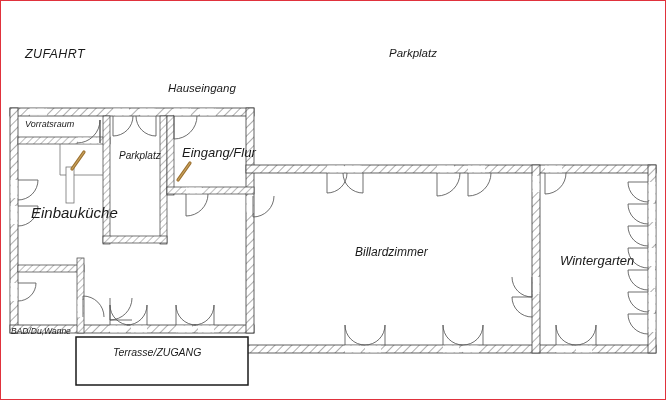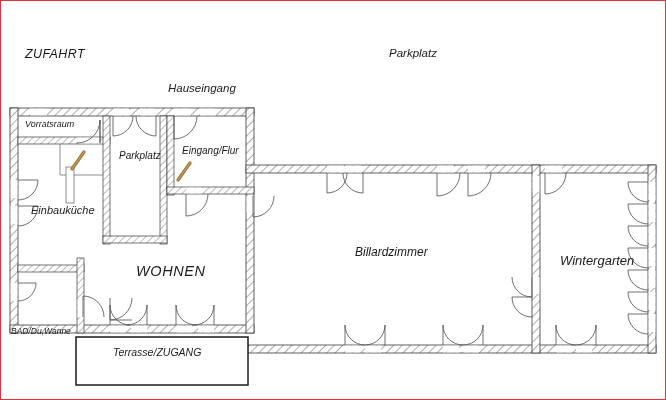--- a/index.html
+++ b/index.html
@@ -38,22 +38,22 @@
     position: absolute;
     color: #1a1a1a;
     white-space: nowrap;
     z-index: 30;
   }
   .lbl-zufahrt   { left: 25px;  top: 47px;  font-size: 12.5px; letter-spacing: .4px; }
   .lbl-parkplatz { left: 343px; top: 47px;  font-size: 11.5px; padding-left: 46px; }
   .lbl-haus      { left: 168px; top: 82px;  font-size: 11.5px; }
   .lbl-vorrat    { left: 25px;  top: 119px; font-size: 9px; }
   .lbl-schlafen  { left: 119px; top: 150px; font-size: 10px; }
-  .lbl-eingang   { left: 182px; top: 145px; font-size: 10px; }
-  .lbl-einbau    { left: 31px;  top: 204px; font-size: 11px; }
+  .lbl-eingang   { left: 182px; top: 145px; font-size: 13px; }
+  .lbl-einbau    { left: 31px;  top: 204px; font-size: 15px; }
   .lbl-bad       { left: 11px;  top: 282px; font-size: 8.5px; margin-top: 44px; }
   .lbl-wohnen    { left: 136px; top: 263px; font-size: 14.5px; letter-spacing: .6px; }
   .lbl-billard   { left: 355px; top: 245px; font-size: 12px; }
   .lbl-winter    { left: 560px; top: 253px; font-size: 13px; }
   .lbl-terrasse  { left: 113px; top: 346px; font-size: 10.5px; }
 </style>
 </head>
 <body>
 
 <div id="page">
@@ -242,18 +242,17 @@
   <div class="olabel lbl-zufahrt">ZUFAHRT</div>
   <div class="olabel lbl-parkplatz">Parkplatz</div>
   <div class="olabel lbl-haus">Hauseingang</div>
   <div class="olabel lbl-terrasse">Terrasse/ZUGANG</div>
 
   <div class="olabel lbl-vorrat">Vorratsraum</div>
   <div class="olabel lbl-schlafen">Parkplatz</div>
   <div class="olabel lbl-eingang">Eingang/Flur</div>
   <div class="olabel lbl-einbau">Einbauküche</div>
   <div class="olabel lbl-bad">BAD/Du,Wanne</div>
-  <div class="olabel lbl-wohnen">WOHNEN</div>
   <div class="olabel lbl-billard">Billardzimmer</div>
   <div class="olabel lbl-winter">Wintergarten</div>
 
   <div id="frame"></div>
 </div>
 
 </body></html>

